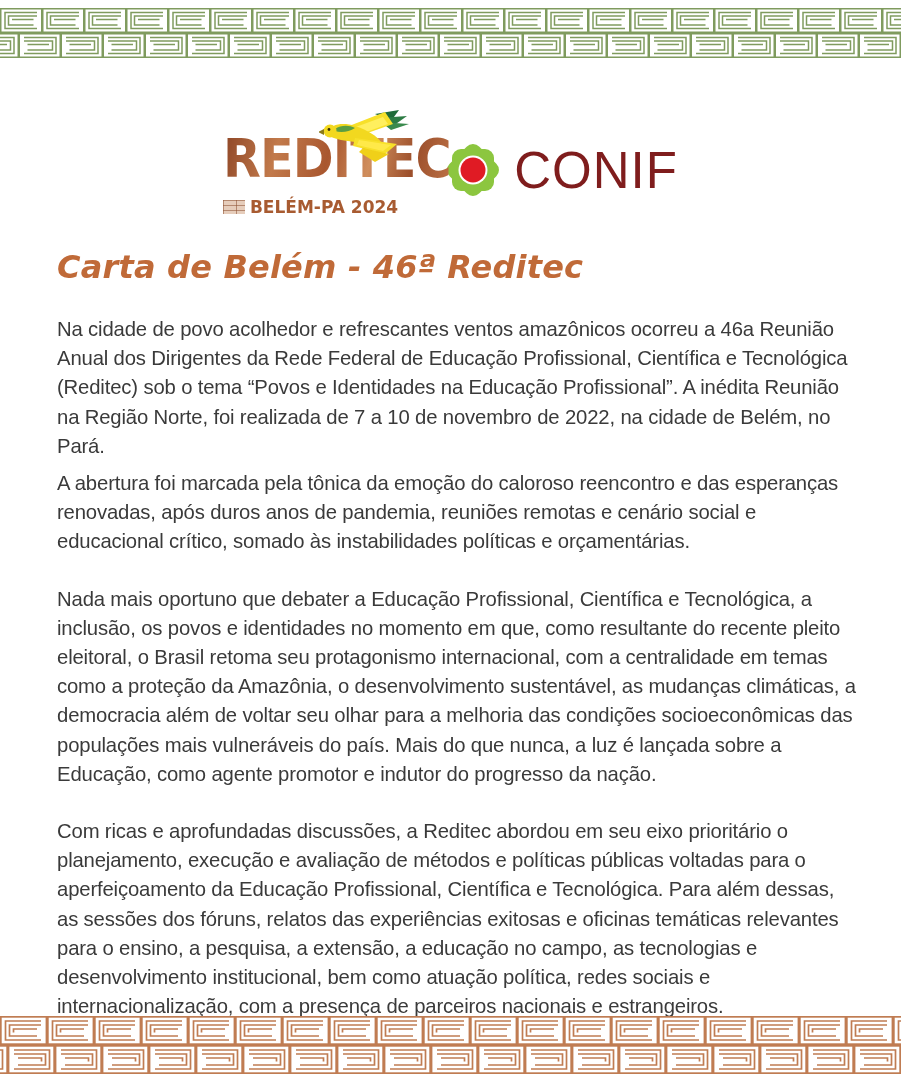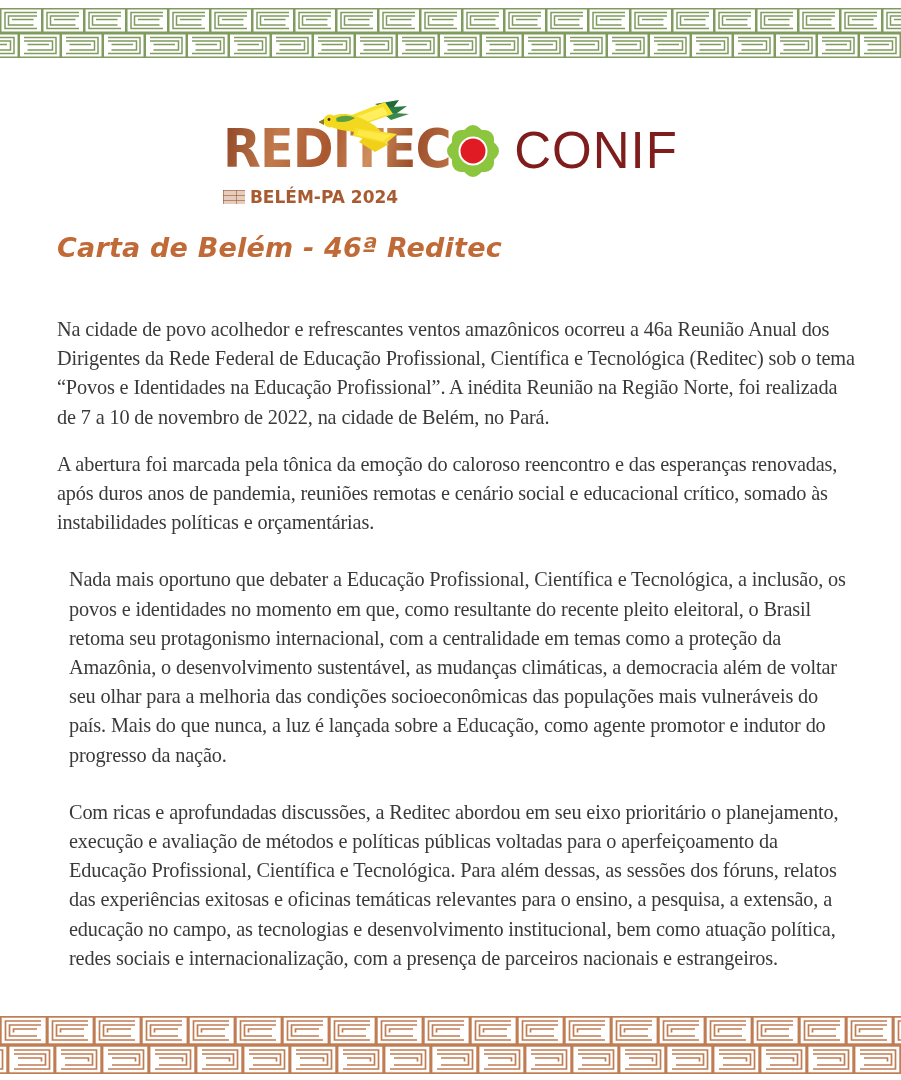--- a/index.html
+++ b/index.html
@@ -37,20 +37,21 @@
   .meander-row.flip { transform: scaleX(-1); }
 
   
   .logo-strip {
     position: absolute;
     top: 100px;
     left: 0;
     width: 901px;
     height: 115px;
     display: flex;
+    align-items: flex-end;
     justify-content: center;
     gap: 44px;
   }
 
   .reditec-logo {
     position: relative;
     width: 175px;
     height: 105px;
   }
   .reditec-wordmark {
@@ -118,47 +119,47 @@
     font-size: 51px;
     letter-spacing: 1px;
     color: #7f1d1d;
     line-height: 1;
   }
 
   
   .doc-title {
     position: absolute;
     left: 57px;
-    top: 232px;
+    top: 248px;
     font-family: "DejaVu Sans", sans-serif;
     font-style: italic;
     font-weight: bold;
-    font-size: 27px;
+    font-size: 32px;
     color: #c06a38;
     letter-spacing: 0.2px;
     white-space: nowrap;
   }
 
   .doc-body {
     position: absolute;
     left: 57px;
     top: 315px;
     width: 800px;
   }
   .para {
-    font-family: Liberation Serif, serif;
+    font-family: Liberation Sans, sans-serif;
     font-size: 20.3px;
     line-height: 29.2px;
     color: #3a3a3a;
     margin: 0;
     text-align: left;
     letter-spacing: -0.15px;
   }
-  .para + .para { margin-top: 18px; }
-  .para.spaced { margin-top: 28px; margin-left: 12px; }
+  .para + .para { margin-top: 8px; }
+  .para.spaced { margin-top: 28px; }
 </style>
 </head>
 <body>
 
 <div class="meander-band top">
   <div class="meander-row">
     <svg width="901" height="25" viewBox="0 0 901 25" xmlns="http://www.w3.org/2000/svg" aria-hidden="true">
       <defs>
         <pattern id="keyTopA" x="0" y="0" width="42" height="25" patternUnits="userSpaceOnUse">
           <rect x="0" y="0" width="42" height="25" fill="#ffffff"></rect>

